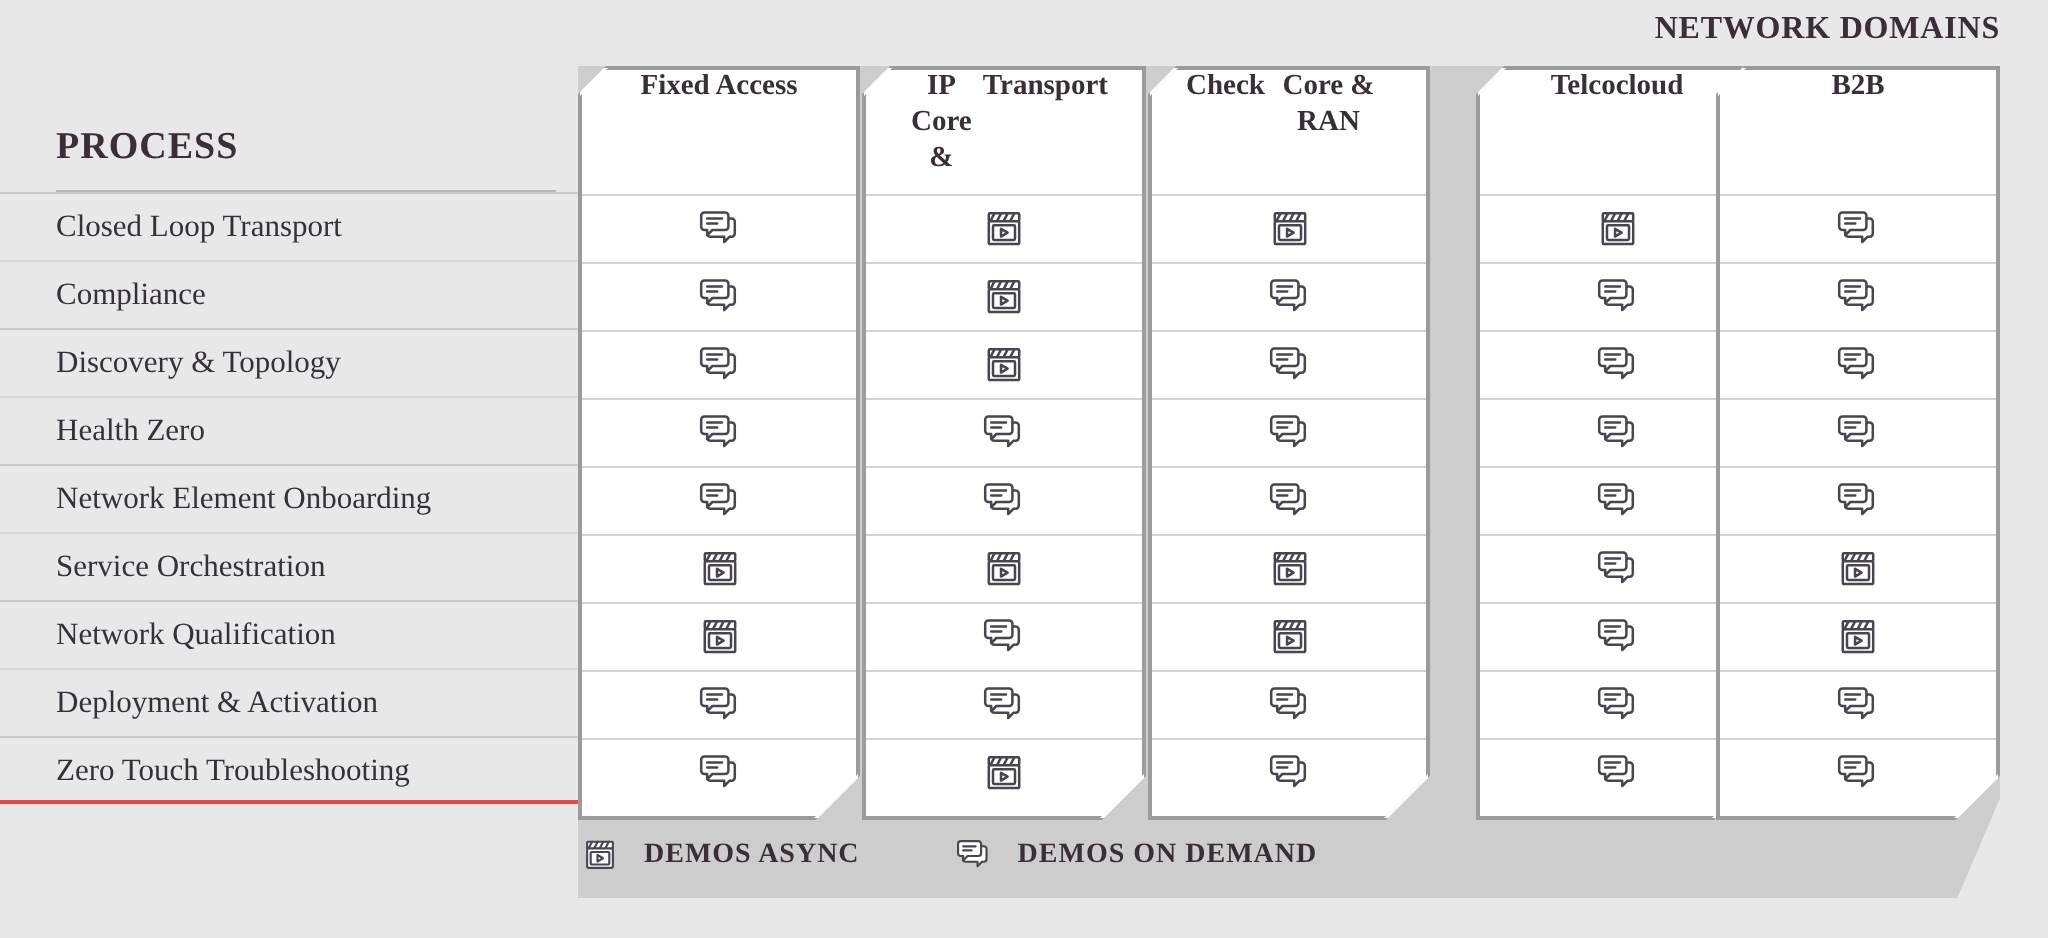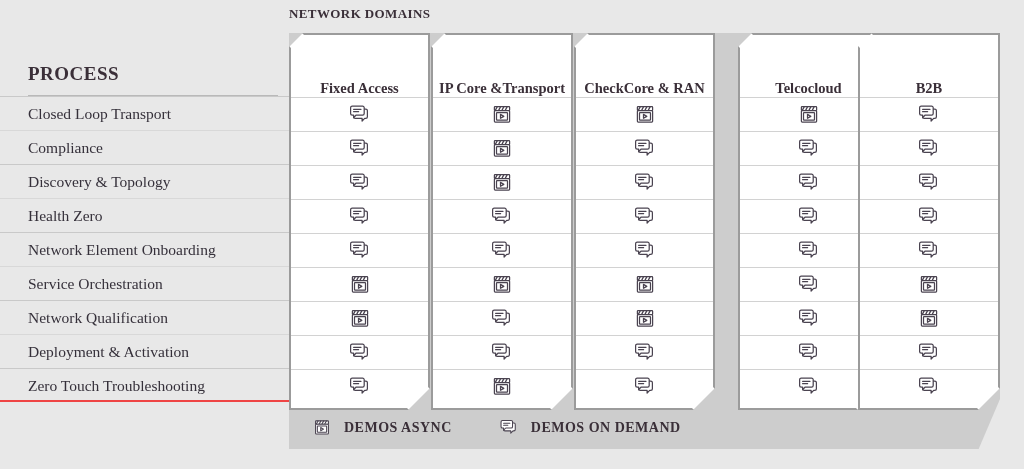--- a/index.html
+++ b/index.html
@@ -23,22 +23,22 @@
     width: 1024px;
     height: 469px;
   }
 
   
   .chart-title {
     position: absolute;
     left: 289px;
     top: 6px;
     width: 711px;
-    text-align: left;
-    font-size: 13px;
+    text-align: right;
+    font-size: 16px;
     font-weight: bold;
     letter-spacing: 0.4px;
     color: #3a2f38;
     font-family: "Liberation Serif", "DejaVu Serif", serif;
   }
 
   
   .process-label {
     position: absolute;
     left: 28px;
@@ -111,28 +111,28 @@
     pointer-events: none;
   }
 
   .col-header {
     position: absolute;
     left: 0;
     top: 0;
     width: 100%;
     height: 63px;
     display: flex;
-    align-items: flex-end;
+    align-items: flex-start;
     justify-content: center;
     text-align: center;
     font-size: 14.5px;
     font-weight: bold;
     line-height: 1.25;
     color: #3a2f38;
-    padding: 0 0;
+    padding: 0 18px;
     box-sizing: border-box;
   }
   .col-header-sep {
     position: absolute;
     left: 0;
     top: 63px;
     width: 100%;
     height: 1px;
     background: #9b9b9b;
   }
@@ -155,21 +155,20 @@
 
   
   .legend {
     position: absolute;
     left: 289px;
     top: 410px;
     width: 711px;
     height: 36px;
     display: flex;
     align-items: center;
-    padding-left: 22px;
     box-sizing: border-box;
     background: transparent;
   }
   .legend-item {
     display: flex;
     align-items: center;
     margin-right: 46px;
   }
   .legend-icon {
     display: flex;

